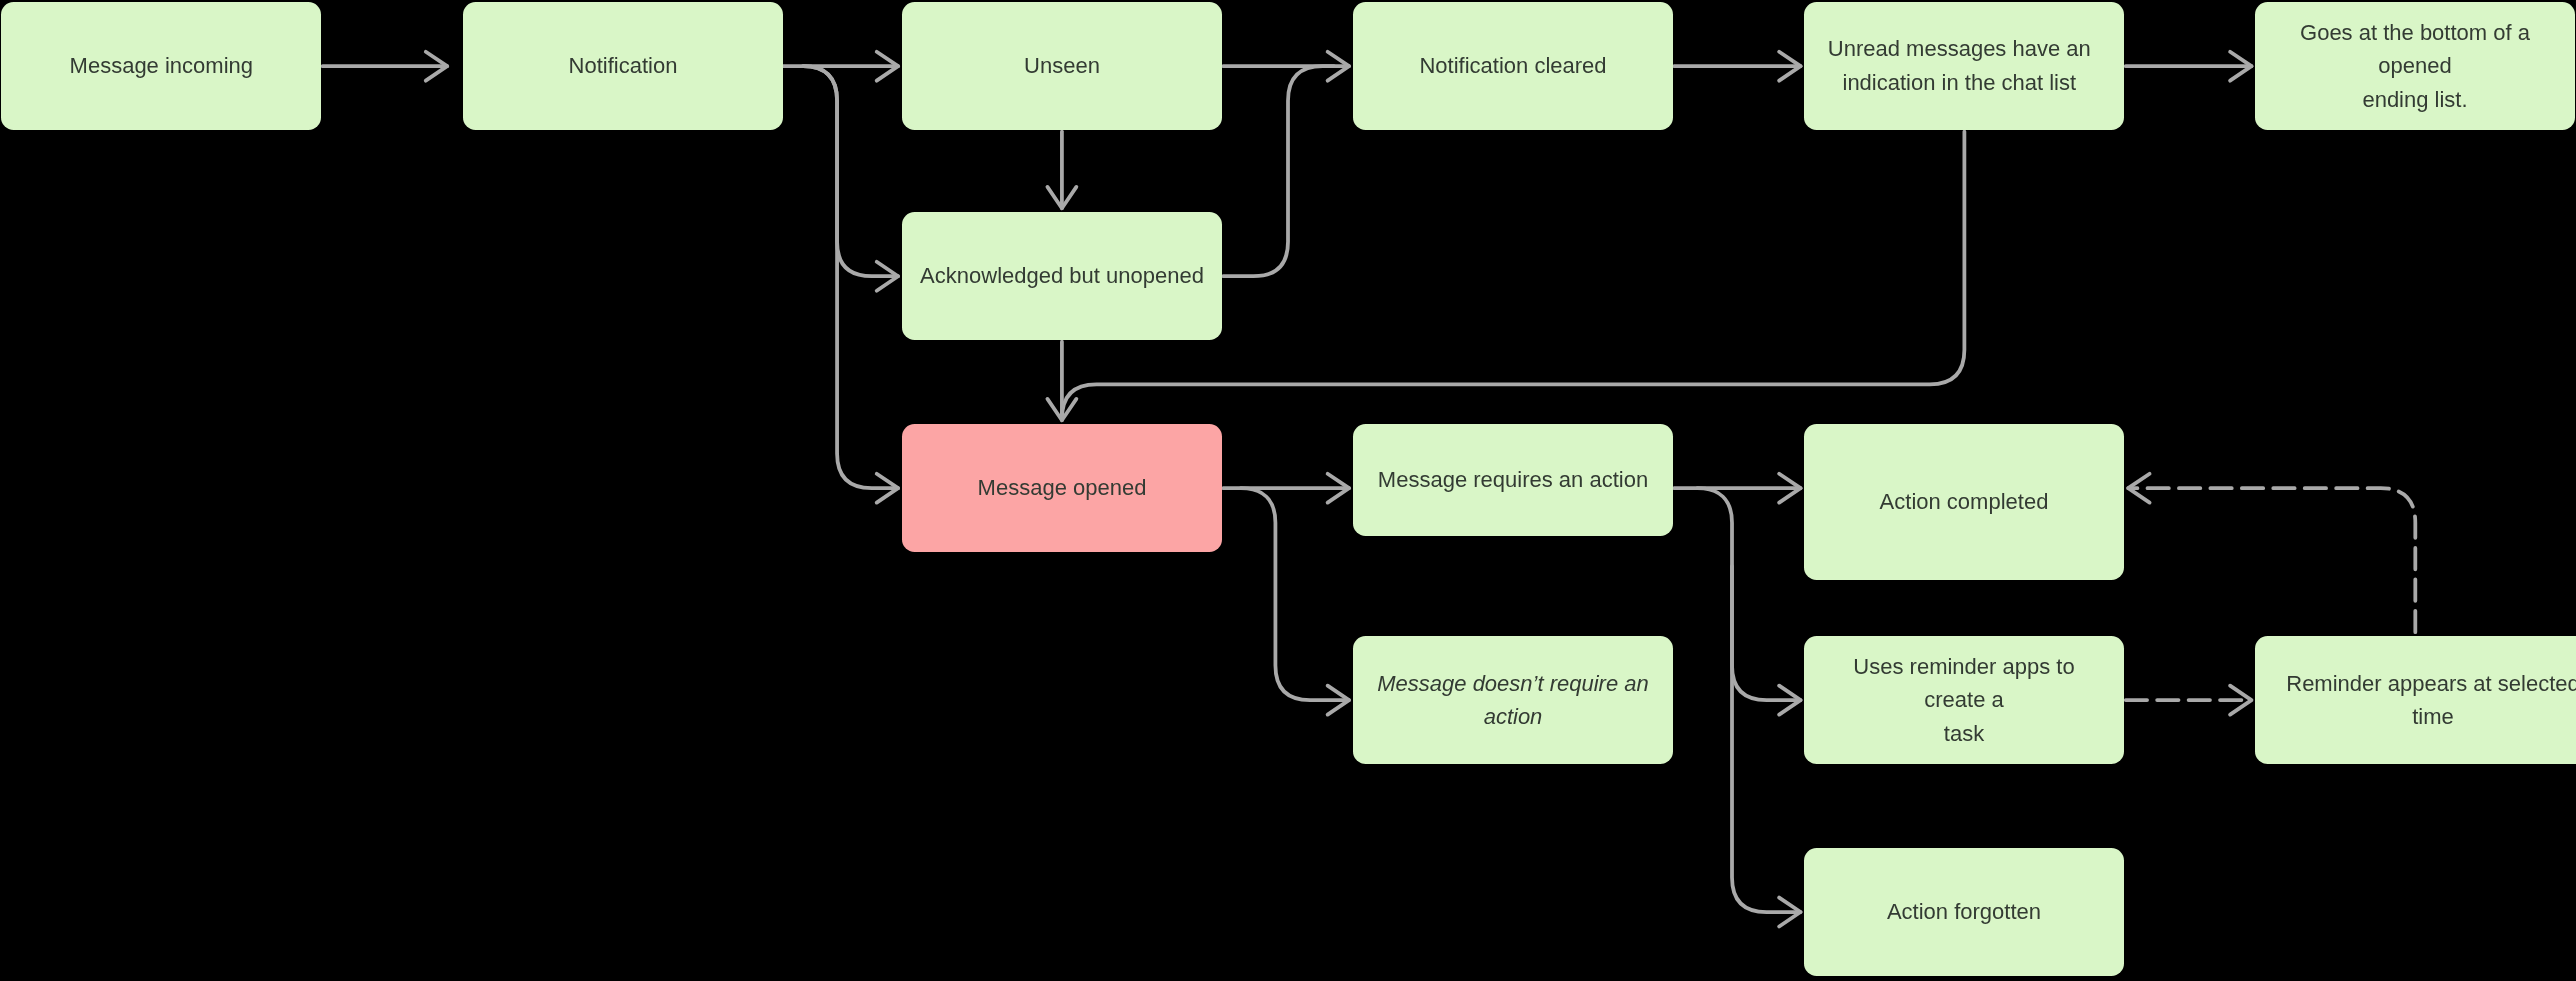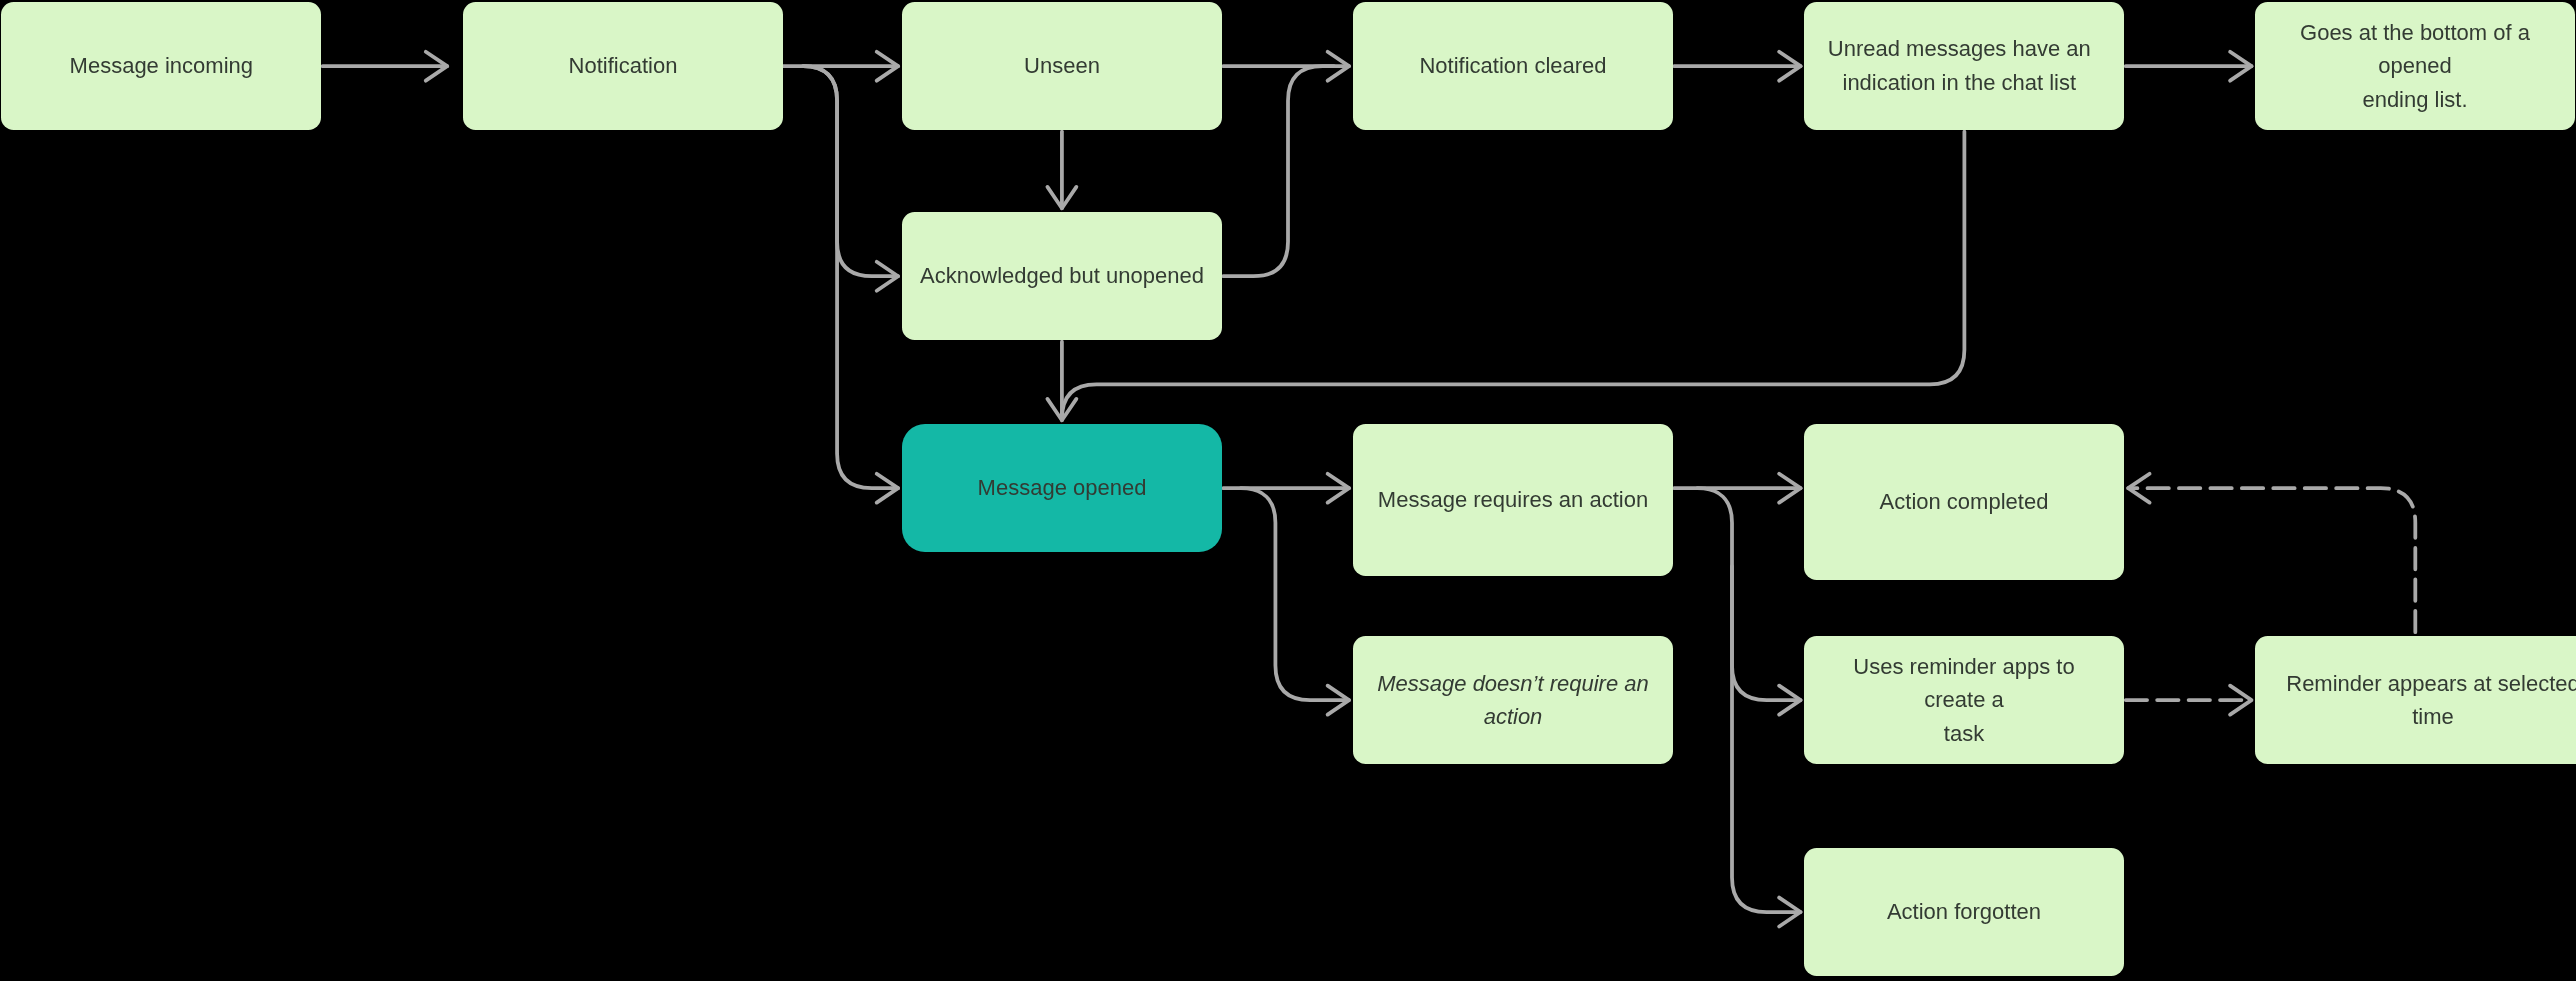--- a/index.html
+++ b/index.html
@@ -127,24 +127,24 @@
       <span class="node-label">Unread messages have an
 indication in the chat list</span>
     </div>
     <div class="node" style="left: 2255px; top: 1.9px; width: 320px; height: 128px; background: rgb(217, 246, 199); color: rgb(51, 59, 51);">
       <span class="node-label">Goes at the bottom of a opened
 ending list.</span>
     </div>
     <div class="node" style="left: 902px; top: 212px; width: 320px; height: 128px; background: rgb(217, 246, 199); color: rgb(51, 59, 51);">
       <span class="node-label">Acknowledged but unopened</span>
     </div>
-    <div class="node" style="left: 902px; top: 424px; width: 320px; height: 128px; background: #14b8a6; color: rgb(51, 59, 51); border-radius: 23px;">
+    <div class="node" style="left: 902px; top: 424px; width: 320px; height: 128px; background: #fca5a5; color: rgb(51, 59, 51);">
       <span class="node-label">Message opened</span>
     </div>
-    <div class="node" style="left: 1353px; top: 424px; width: 320px; height: 152px; background: rgb(217, 246, 199); color: rgb(51, 59, 51);">
+    <div class="node" style="left: 1353px; top: 424px; width: 320px; height: 112px; background: rgb(217, 246, 199); color: rgb(51, 59, 51);">
       <span class="node-label">Message requires an action</span>
     </div>
     <div class="node" style="left: 1804px; top: 424px; width: 320px; height: 156px; background: rgb(217, 246, 199); color: rgb(51, 59, 51);">
       <span class="node-label">Action completed</span>
     </div>
     <div class="node" style="left: 1353px; top: 636px; width: 320px; height: 128px; background: rgb(217, 246, 199); color: rgb(51, 59, 51); font-style: italic;">
       <span class="node-label">Message doesn’t require an
 action</span>
     </div>
     <div class="node" style="left: 1804px; top: 636px; width: 320px; height: 128px; background: rgb(217, 246, 199); color: rgb(51, 59, 51);">

